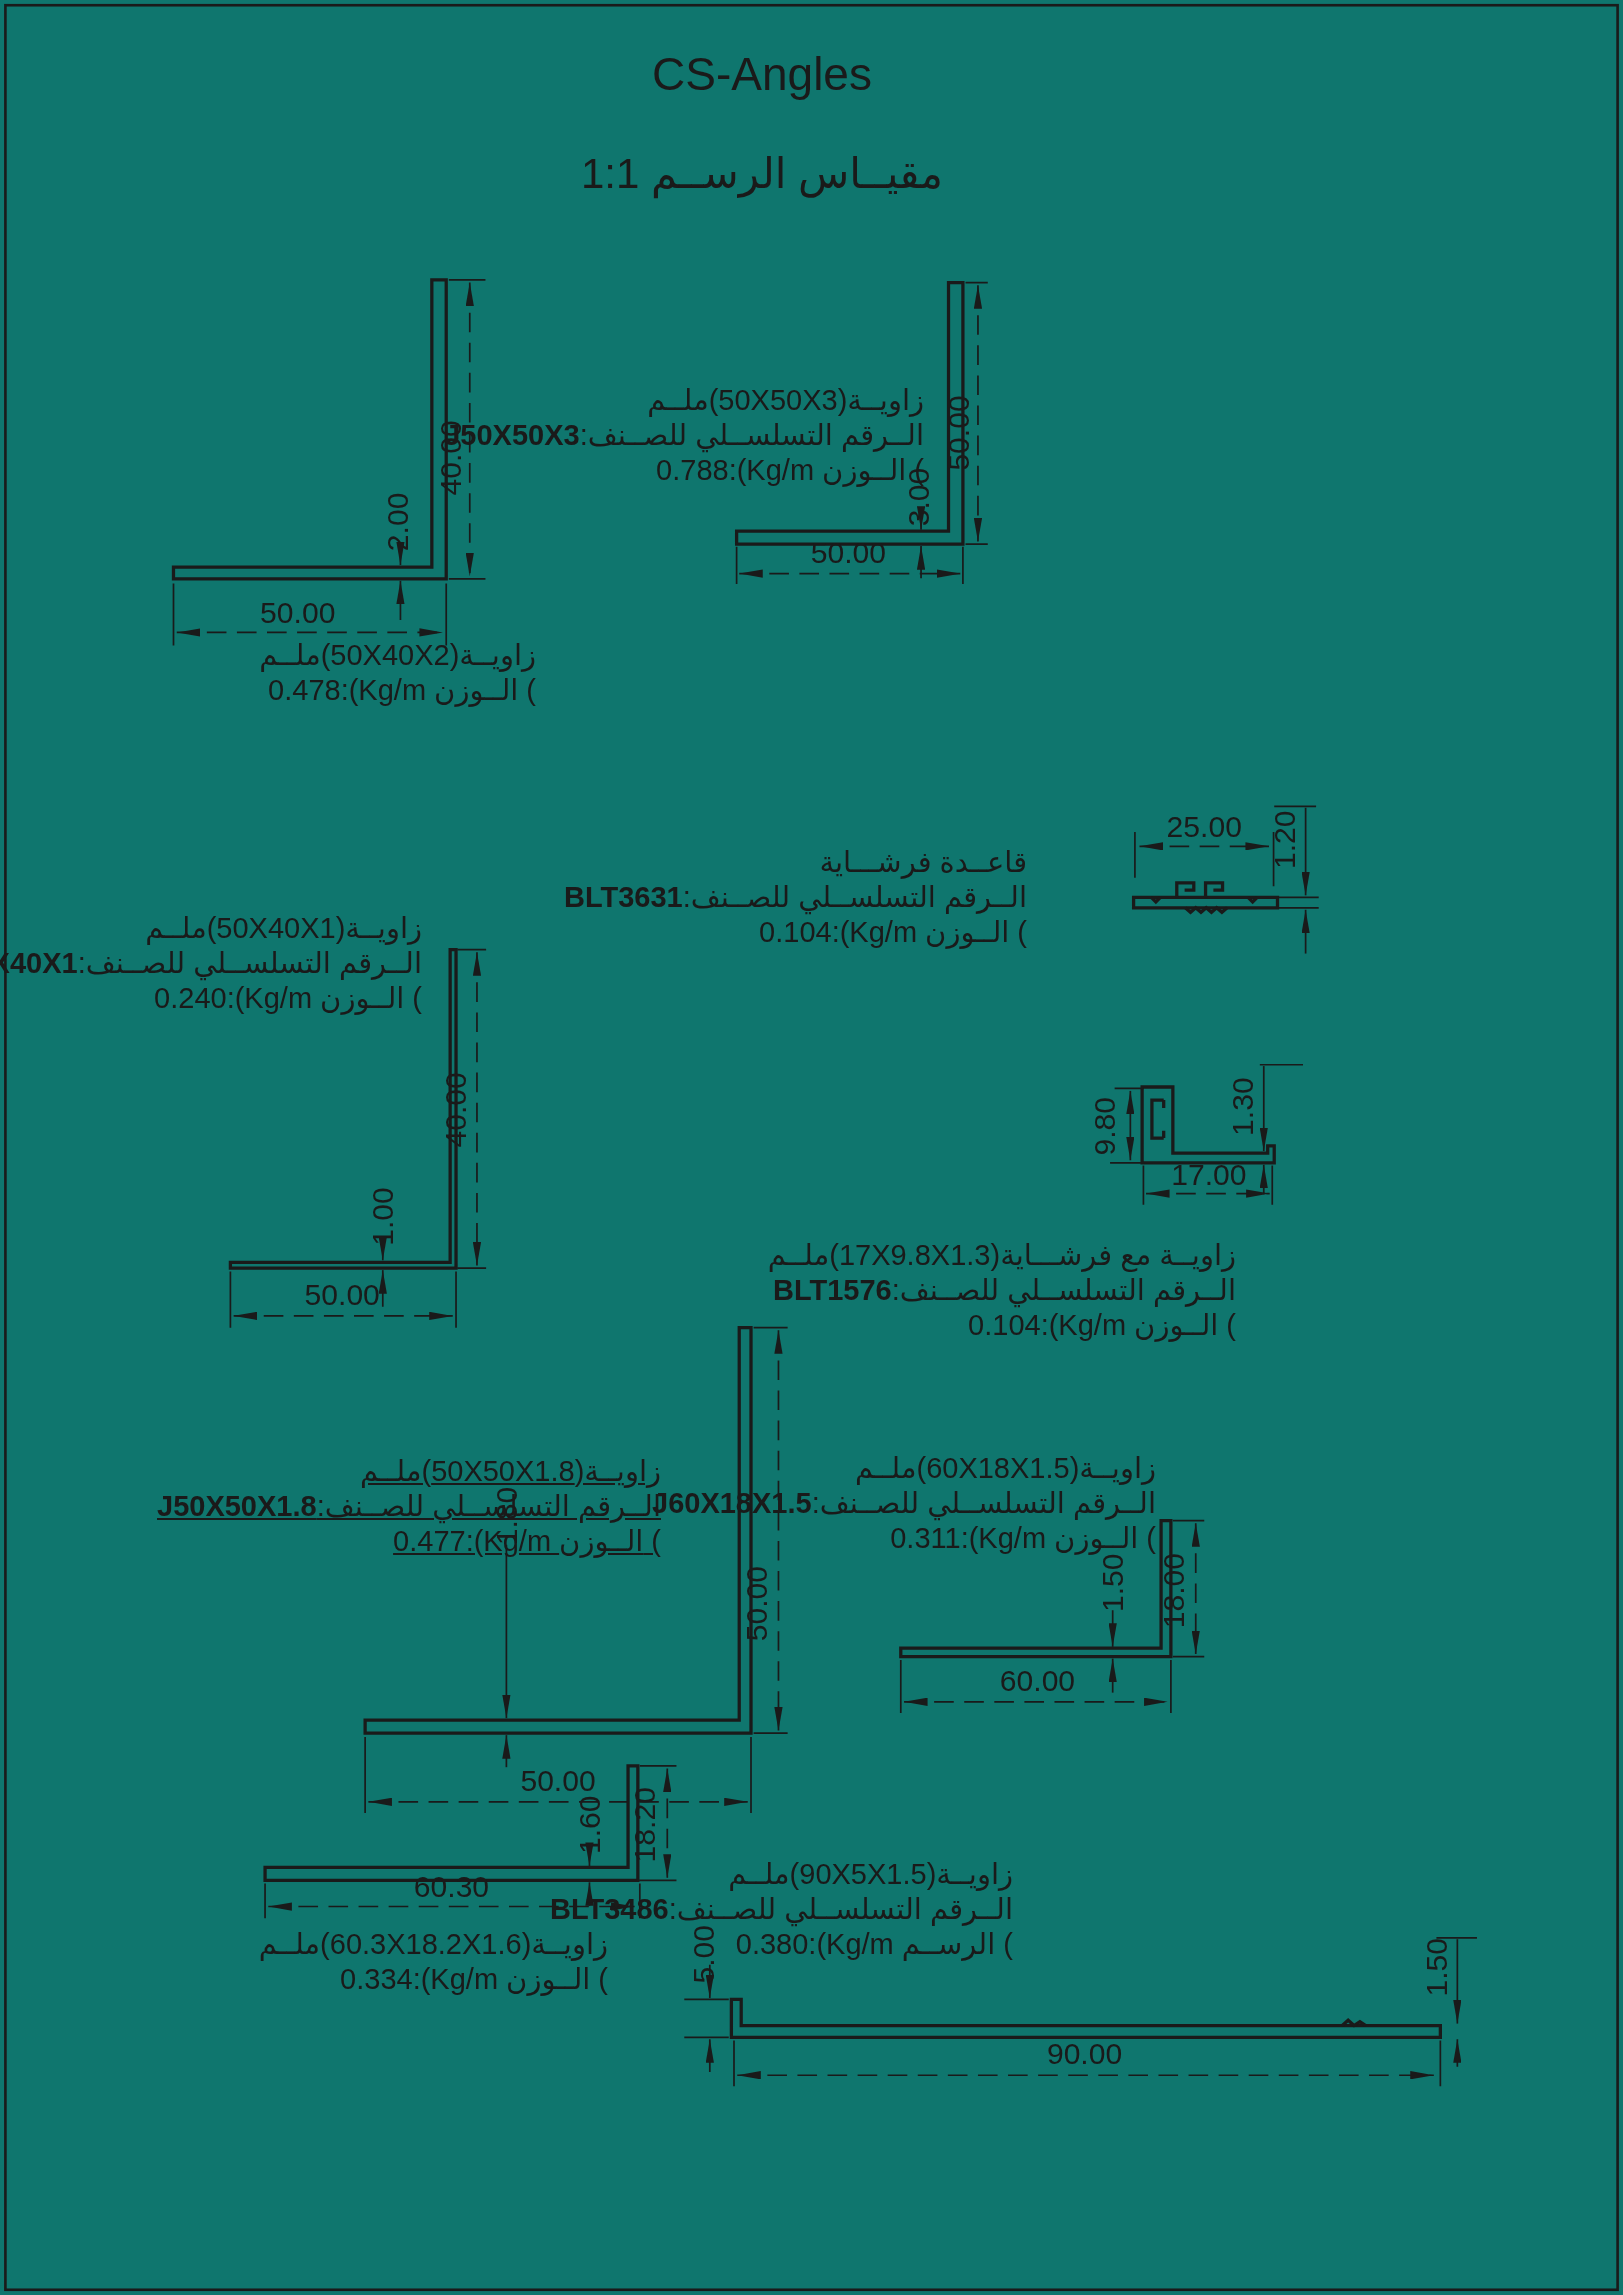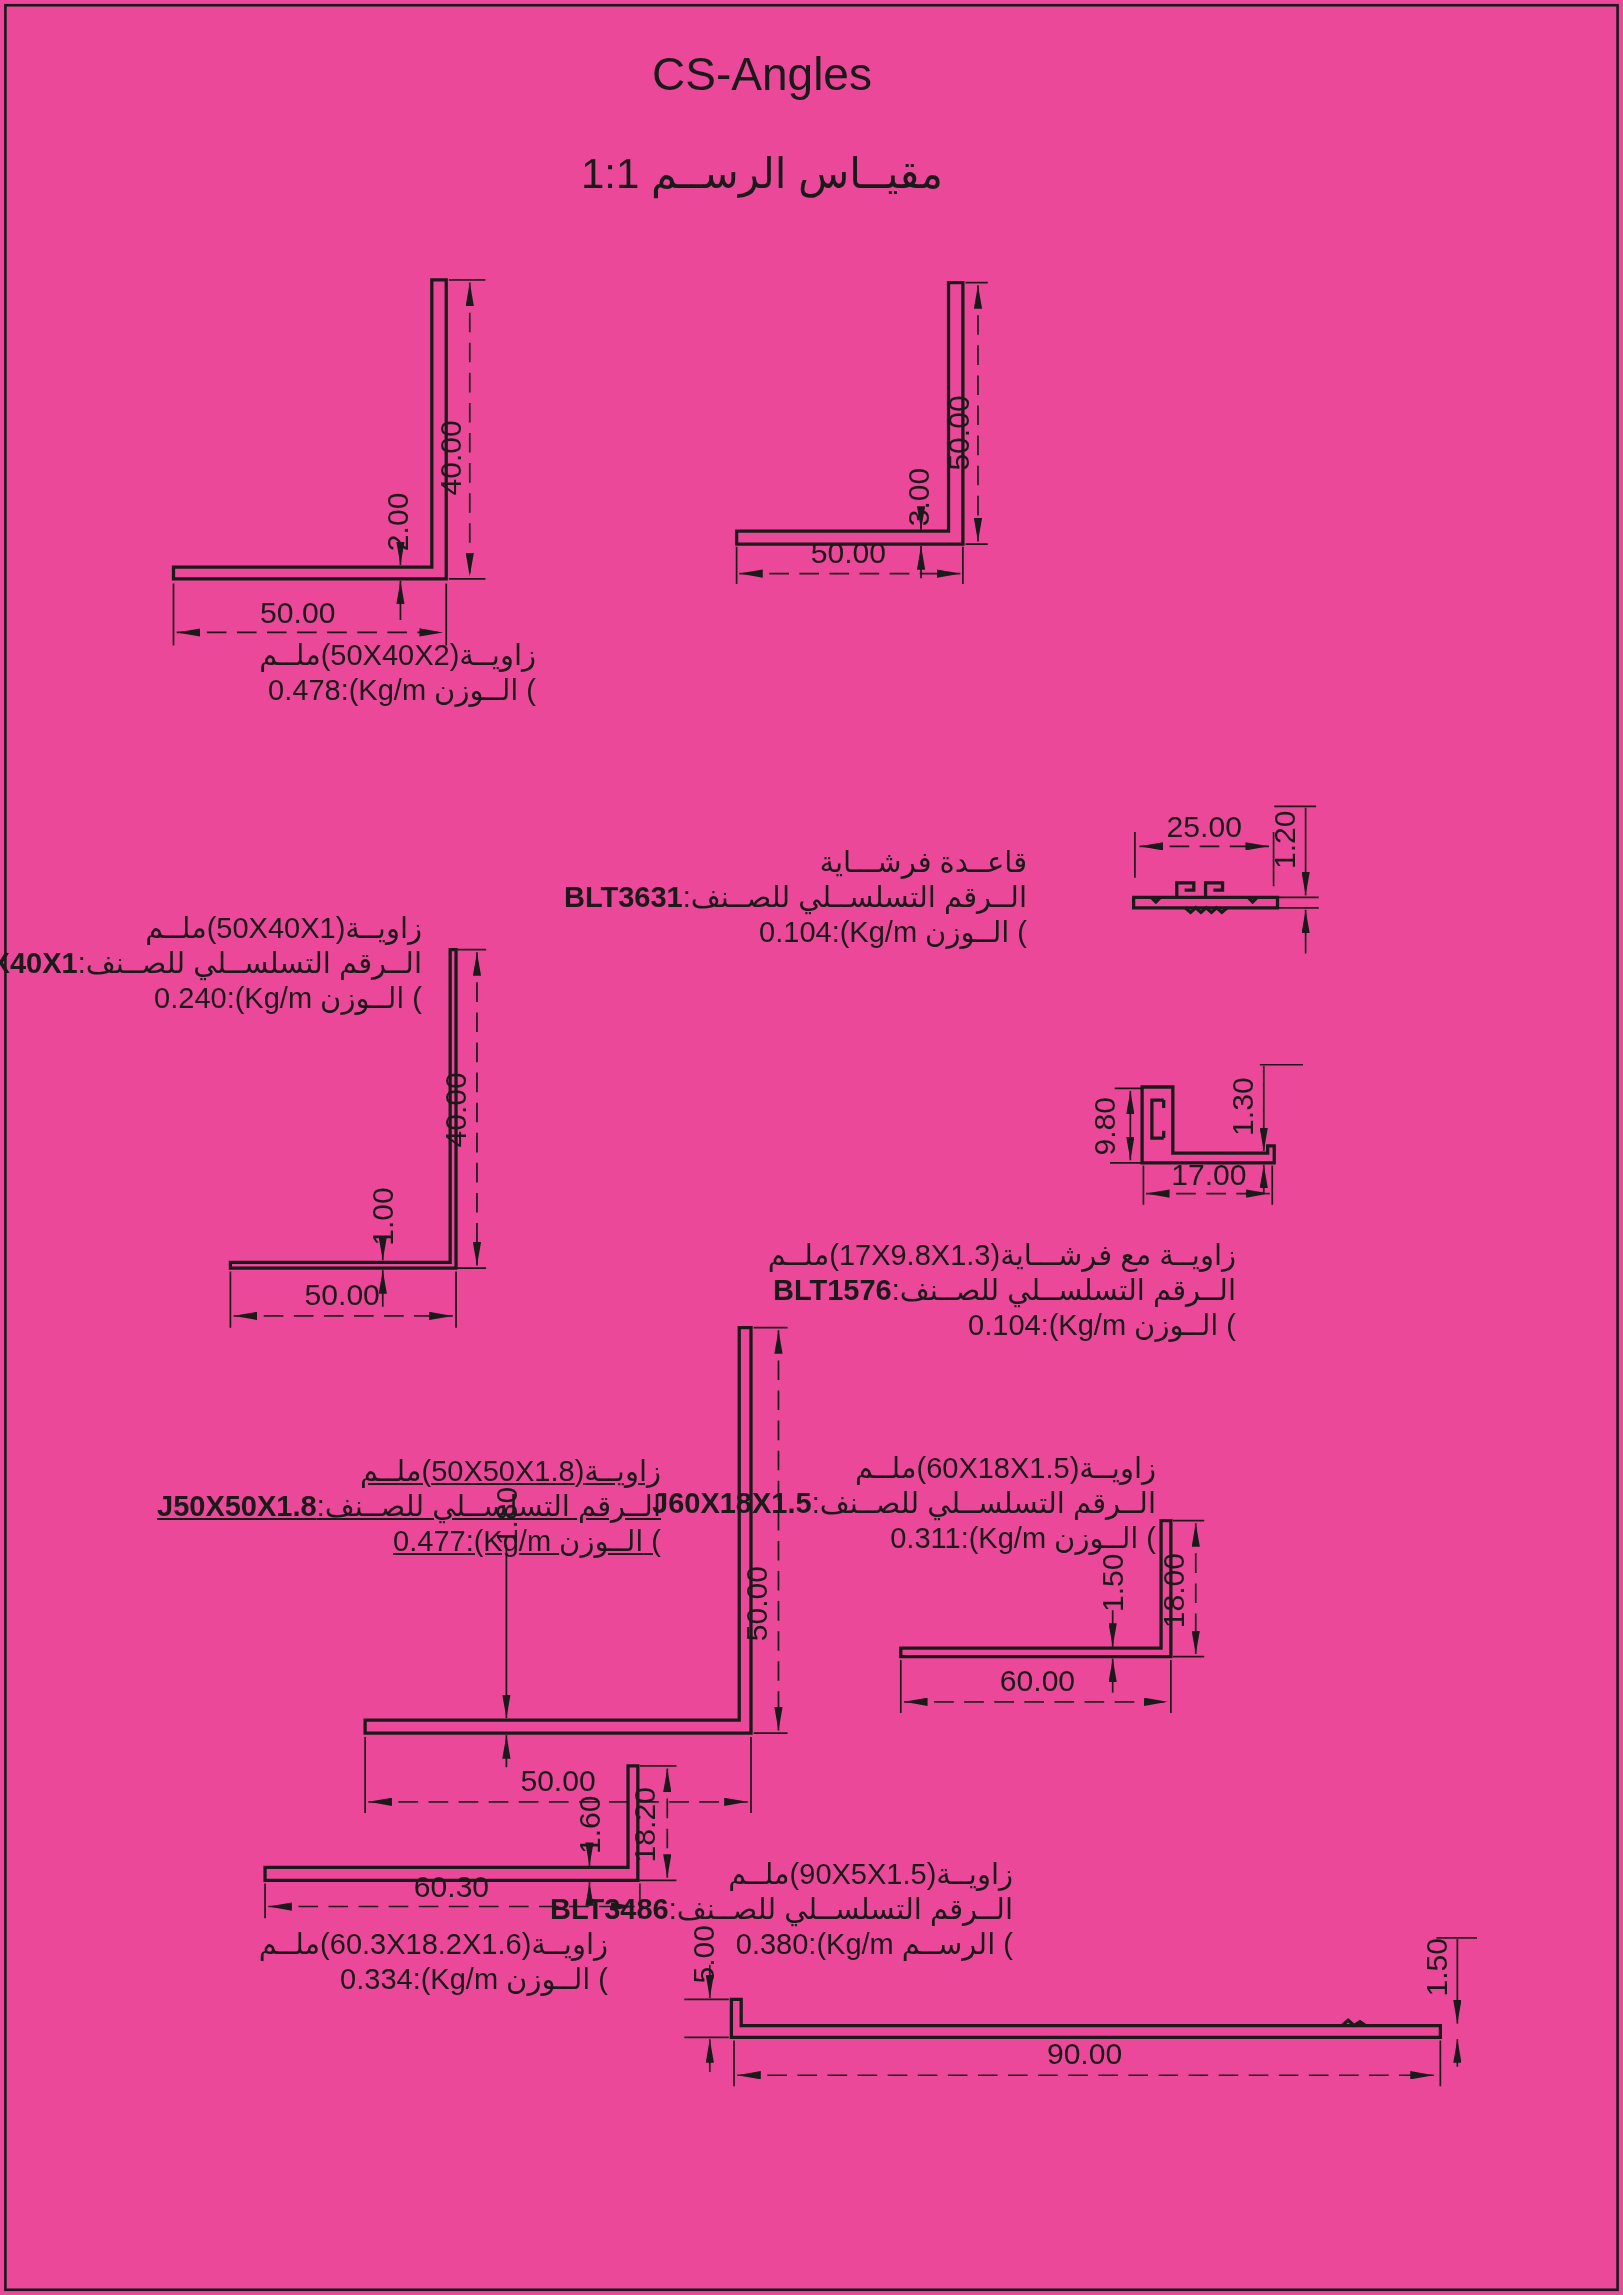--- a/index.html
+++ b/index.html
@@ -1,16 +1,16 @@
 <!DOCTYPE html>
 <html style="font-size:10.5px"><head>
 <meta charset="utf-8">
 <style>
   html,body{margin:0;padding:0;background:#e8e8e8;}
-  #page{position:relative;width:1623px;height:2295px;background:#ec4899;overflow:hidden;
+  #page{position:relative;width:1623px;height:2295px;background:#0f766e;overflow:hidden;
         font-family:"Liberation Sans","DejaVu Sans",sans-serif;color:#111;}
   #page svg{position:absolute;left:0;top:0;}
   .hdr{position:absolute;left:0;width:1524px;text-align:center;}
   #title{top:47px;font-size:46px;color:#1a1a1a;}
   #subtitle{top:149px;font-size:42px;color:#1a1a1a;}
   .lbl{position:absolute;text-align:right;font-size:29px;line-height:35px;color:#1a1a1a;white-space:nowrap;}
   .lbl .code{font-weight:bold;}
   .lbl div{direction:rtl;}
   .lbl .w{direction:ltr;}
   svg text{font-family:"Liberation Sans","DejaVu Sans",sans-serif;font-size:46px;fill:#1a1a1a;}
@@ -158,20 +158,25 @@
       <path class="dim" d="M1122,3120 V3190 M2202,3120 V3190"></path>
       <text x="1658" y="3156" class="mid">90.00</text>
     </g>
   </svg>
 
   <div class="lbl" style="top:638px;right:1087px;">
     <div>زاويــة(50X40X2)ملــم</div>
     <div class="w">0.478:(Kg/m الــوزن (</div>
   </div>
 
+  <div class="lbl" style="top:383px;right:699px;">
+    <div>زاويــة(50X50X3)ملــم</div>
+    <div><span>الــرقم التسلســلي للصــنف:</span><span class="code">J50X50X3</span></div>
+    <div class="w">0.788:(Kg/m الــوزن (</div>
+  </div>
 
   <div class="lbl" style="top:845px;right:596px;">
     <div>قاعــدة فرشـــاية</div>
     <div><span>الــرقم التسلســلي للصــنف:</span><span class="code">BLT3631</span></div>
     <div class="w">0.104:(Kg/m الــوزن (</div>
   </div>
 
   <div class="lbl" style="top:911px;right:1201px;">
     <div>زاويــة(50X40X1)ملــم</div>
     <div><span>الــرقم التسلســلي للصــنف:</span><span class="code">J50X40X1</span></div>

